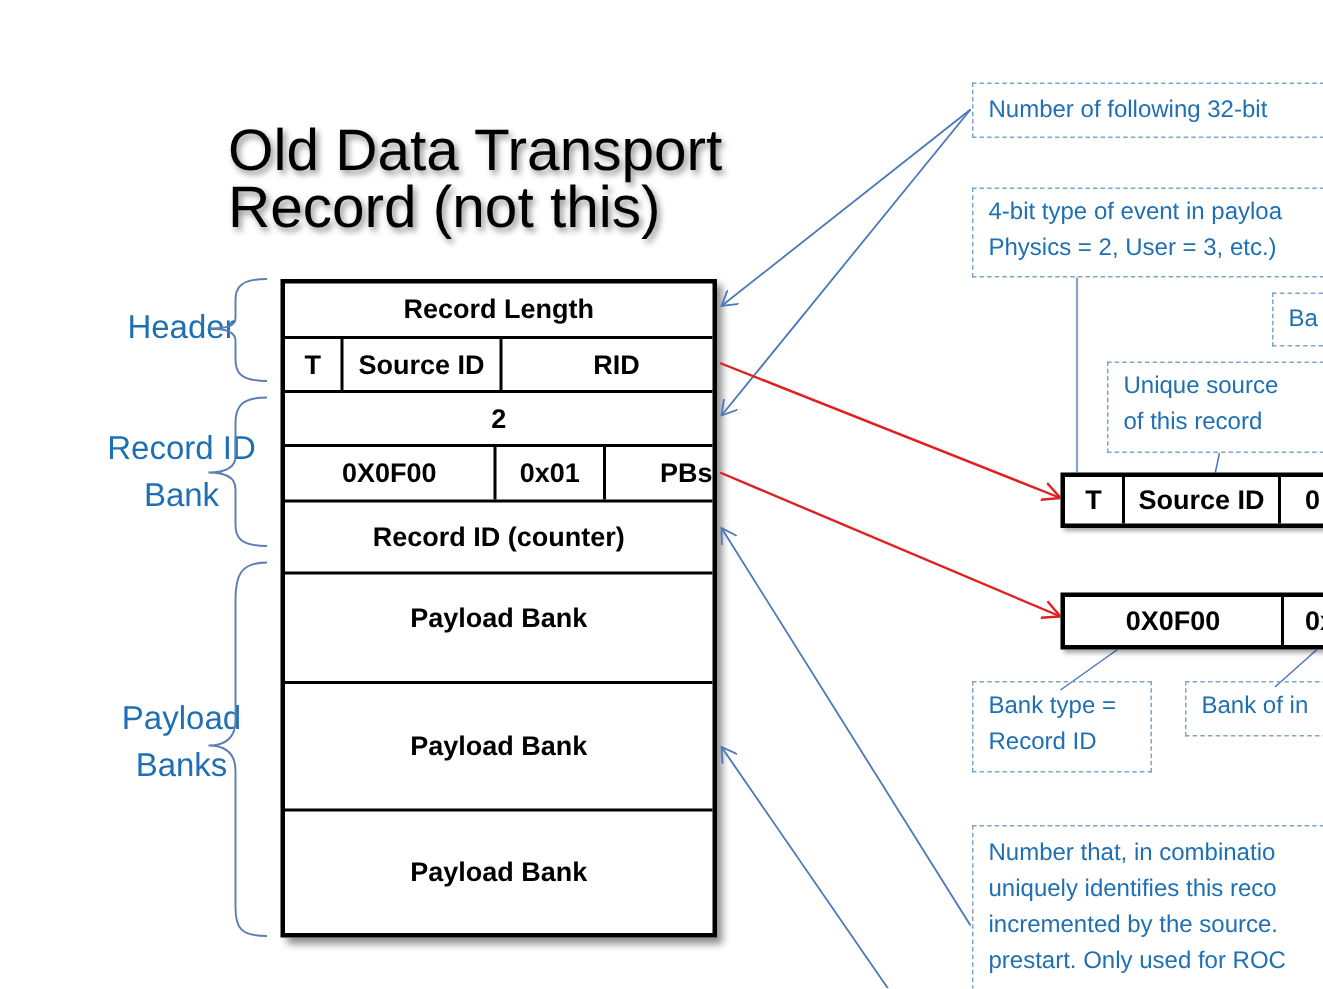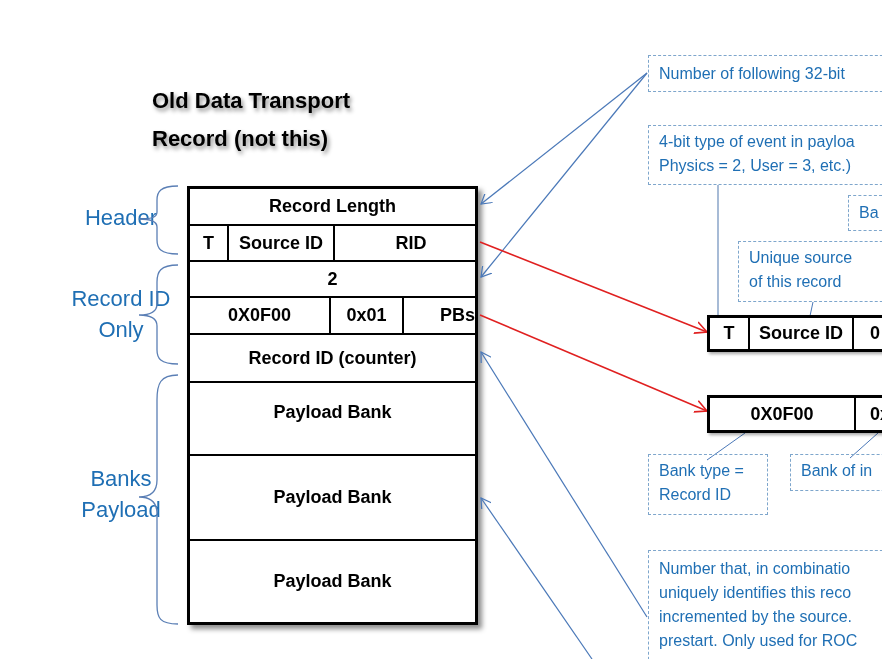--- a/index.html
+++ b/index.html
@@ -2,22 +2,22 @@
 <html><head>
 <meta charset="utf-8">
 <style>
   html, body { margin: 0; padding: 0; }
   body {
     width: 882px; height: 659px; position: relative; overflow: hidden;
     background: #ffffff; font-family: "Liberation Sans", sans-serif;
   }
   .title {
     position: absolute; left: 152px; top: 82px; width: 330px;
-    font-family: "Liberation Sans", sans-serif; font-weight: bold;
-    font-size: 22px; line-height: 38px; color: #000;
+    font-family: "Liberation Sans", sans-serif; font-weight: normal;
+    font-size: 39px; line-height: 38px; color: #000;
     text-shadow: 2px 3px 4px rgba(0,0,0,0.45);
   }
   .record {
     position: absolute; left: 187px; top: 186px; width: 291px; height: 439px;
     border: 3px solid #000; box-sizing: border-box; background: #fff;
     box-shadow: 4px 4px 5px rgba(0,0,0,0.45);
   }
   .row { position: absolute; left: 0; right: 0; border-bottom: 2px solid #000; box-sizing: border-box; display: flex; }
   .row:last-child { border-bottom: none; }
   .cell {
@@ -47,25 +47,25 @@
 <div class="title">
   <div>Old Data Transport</div>
   <div>Record (not this)</div>
 </div>
 
 <div class="side-label" style="left:30px; top:202px; width:106px;">
   <span>Header</span>
 </div>
 <div class="side-label" style="left:18px; top:283px; width:130px;">
   <div>Record ID</div>
-  <div>Only</div>
+  <div>Bank</div>
 </div>
 <div class="side-label" style="left:18px; top:463px; width:130px;">
+  <div>Payload</div>
   <div>Banks</div>
-  <div>Payload</div>
 </div>
 
 <div class="record">
   <div class="row" style="top:0; height:37px;">
     <div class="cell" style="width:100%;">Record Length</div>
   </div>
   <div class="row" style="top:37px; height:36px;">
     <div class="cell" style="width:39px;">T</div>
     <div class="cell" style="width:106px;">Source ID</div>
     <div class="cell" style="flex:1;padding-left:12px;">RID</div>

